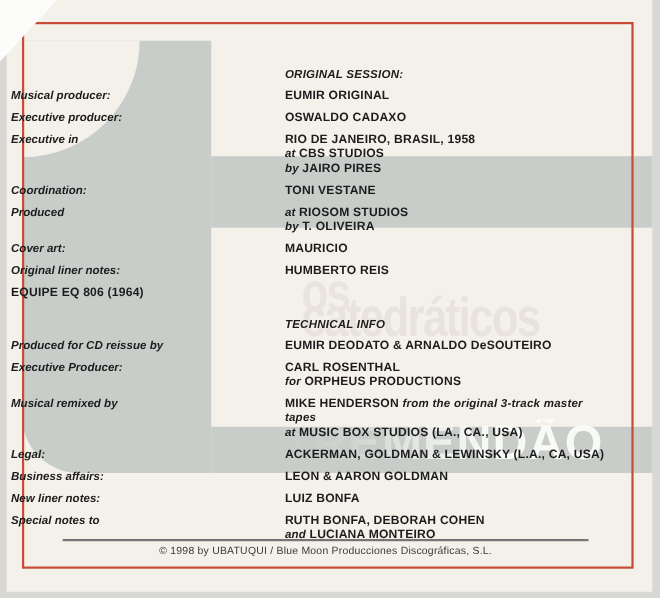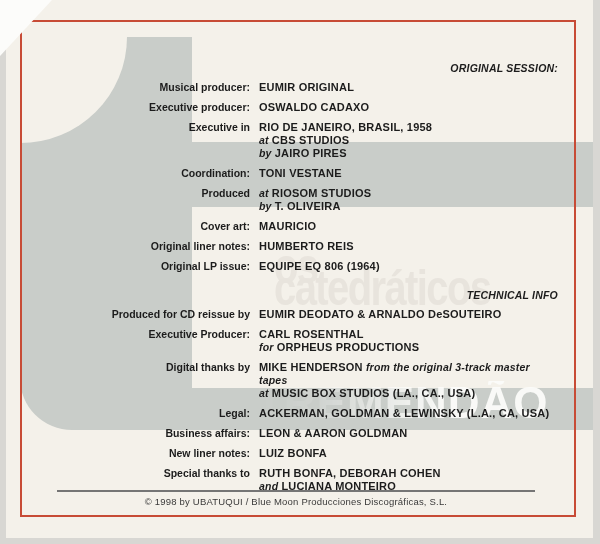--- a/index.html
+++ b/index.html
@@ -21,26 +21,26 @@
       -webkit-mask-image:linear-gradient(90deg,rgba(0,0,0,0) 0%,rgba(0,0,0,.12) 20%,rgba(0,0,0,.65) 45%,#000 65%);
       mask-image:linear-gradient(90deg,rgba(0,0,0,0) 0%,rgba(0,0,0,.12) 20%,rgba(0,0,0,.65) 45%,#000 65%);}
   
   .frame{position:absolute;left:20px;top:20px;width:556px;height:497px;box-sizing:border-box;
          border:2px solid #c74b36;z-index:4;}
   
   .credits{position:absolute;left:10px;top:62px;width:548px;z-index:5;color:#1c1c1c;}
   .section + .section{margin-top:16px;}
   .row{display:flex;margin-bottom:7px;}
   .row:last-child{margin-bottom:0;}
-  .lbl{flex:none;width:240px;padding-right:9px;text-align:right;
-       font-size:10.5px;font-weight:bold;line-height:13px;}
+  .lbl{flex:none;width:240px;padding-right:9px;
+       font-size:10.5px;font-weight:bold;font-style:italic;line-height:13px;}
   .valwrap{flex:1;min-width:0;}
   .line{font-size:11px;font-weight:bold;line-height:13px;letter-spacing:.2px;}
   .it{font-style:italic;font-size:10.5px;}
-  .sec-head .line{font-style:italic;font-size:10.5px;text-align:right;}
+  .sec-head .line{font-style:italic;font-size:10.5px;}
   .sec-head{margin-bottom:6px;}
   
   .rule{position:absolute;left:57px;top:490px;width:478px;height:2px;background:#757575;z-index:5;}
   .copyright{position:absolute;left:57px;top:496px;width:478px;text-align:center;
              font-size:9.5px;color:#3a3a3a;letter-spacing:.2px;z-index:5;}
   
   .edge{position:absolute;background:#d8d7d3;z-index:6;}
   .edge-left{left:0;top:0;width:6px;height:544px;}
   .edge-right{right:0;top:0;width:7px;height:544px;}
   .edge-bottom{left:0;bottom:0;width:600px;height:6px;}
@@ -110,21 +110,20 @@
             <div class="line"><span>MAURICIO</span></div>
           </div>
         </div>
         <div class="row">
           <div class="lbl">Original liner notes:</div>
           <div class="valwrap">
             <div class="line"><span>HUMBERTO REIS</span></div>
           </div>
         </div>
         <div class="row">
-          <div class="lbl">Original LP issue:</div>
           <div class="valwrap">
             <div class="line"><span>EQUIPE EQ 806 (1964)</span></div>
           </div>
         </div>
       </div>
       <div class="section">
         <div class="row sec-head">
           <div class="lbl"></div>
           <div class="valwrap">
             <div class="line">TECHNICAL INFO</div>
@@ -137,21 +136,21 @@
           </div>
         </div>
         <div class="row">
           <div class="lbl">Executive Producer:</div>
           <div class="valwrap">
             <div class="line"><span>CARL ROSENTHAL</span></div>
             <div class="line"><span class="it">for </span><span>ORPHEUS PRODUCTIONS</span></div>
           </div>
         </div>
         <div class="row">
-          <div class="lbl">Digital thanks by</div>
+          <div class="lbl">Musical remixed by</div>
           <div class="valwrap">
             <div class="line"><span>MIKE HENDERSON </span><span class="it">from the original 3-track master tapes</span></div>
             <div class="line"><span class="it">at </span><span>MUSIC BOX STUDIOS (LA., CA., USA)</span></div>
           </div>
         </div>
         <div class="row">
           <div class="lbl">Legal:</div>
           <div class="valwrap">
             <div class="line"><span>ACKERMAN, GOLDMAN &amp; LEWINSKY (L.A., CA, USA)</span></div>
           </div>
@@ -162,21 +161,21 @@
             <div class="line"><span>LEON &amp; AARON GOLDMAN</span></div>
           </div>
         </div>
         <div class="row">
           <div class="lbl">New liner notes:</div>
           <div class="valwrap">
             <div class="line"><span>LUIZ BONFA</span></div>
           </div>
         </div>
         <div class="row">
-          <div class="lbl">Special thanks to</div>
+          <div class="lbl">Special notes to</div>
           <div class="valwrap">
             <div class="line"><span>RUTH BONFA, DEBORAH COHEN</span></div>
             <div class="line"><span class="it">and </span><span>LUCIANA MONTEIRO</span></div>
           </div>
         </div>
       </div>
     </div>
 
   <div class="rule"></div>
   <div class="copyright">© 1998 by UBATUQUI / Blue Moon Producciones Discográficas, S.L.</div>

